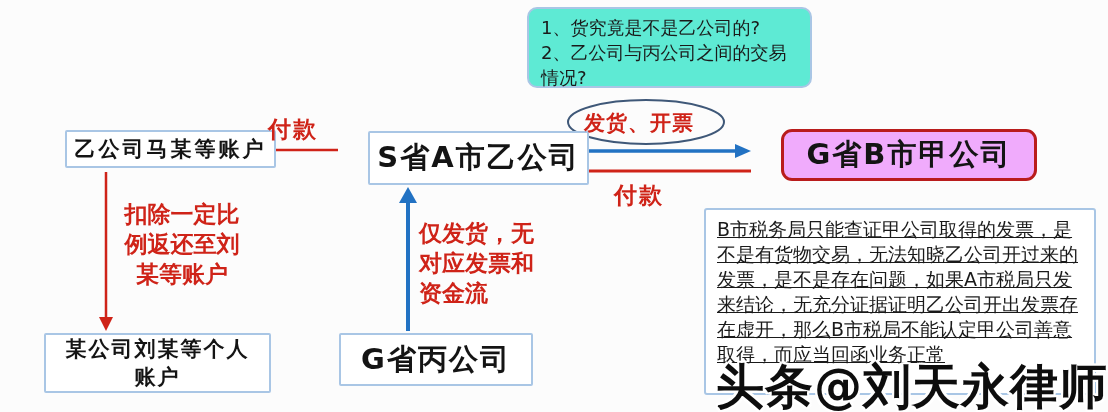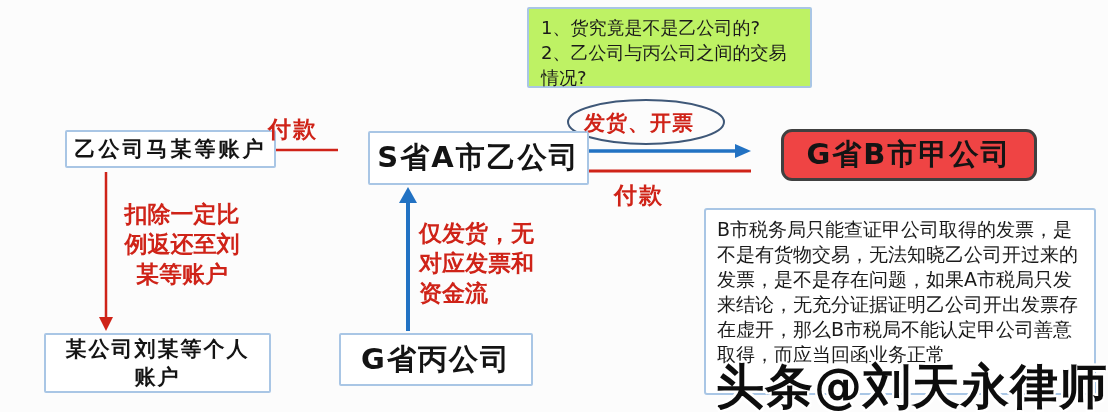--- a/index.html
+++ b/index.html
@@ -5,31 +5,31 @@
   html,body{margin:0;padding:0;}
   body{font-family:"DejaVu Sans","Liberation Sans",sans-serif;background:#fff;}
   .canvas{position:relative;width:1108px;height:412px;background:#fcfcfc;overflow:hidden;}
 
   .node{position:absolute;background:#ffffff;border:2px solid #a9c6e5;color:#141414;
         display:flex;align-items:center;justify-content:center;text-align:center;
         font-weight:bold;box-sizing:border-box;border-radius:2px;margin-left:28px;}
   .node-yi-account{left:37px;top:130px;width:211px;height:38px;font-size:21px;letter-spacing:3px;}
   .node-yi-company{left:340px;top:131px;width:221px;height:54px;font-size:29px;letter-spacing:2px;}
   .node-jia-company{left:753px;top:129px;width:256px;height:52px;font-size:29px;letter-spacing:2px;
-        background:#ef4444;border:3px solid #404040;border-radius:11px;}
+        background:#f0abfc;border:3px solid #b91c1c;border-radius:11px;}
   .node-liu-account{left:16px;top:333px;width:227px;height:60px;font-size:21px;line-height:1.35;
         letter-spacing:2px;padding:0 14px;}
   .node-bing-company{left:311px;top:333px;width:194px;height:53px;font-size:29px;letter-spacing:2px;}
 
-  .question-box{position:absolute;left:527px;top:7px;width:285px;height:81px;background:#bef264;
+  .question-box{position:absolute;left:527px;top:7px;width:285px;height:81px;background:#5eead4;
         border:2px solid #a9c6e5;box-sizing:border-box;padding:6px 10px 0 12px;color:#1a1a1a;
-        font-size:18px;line-height:25px;border-radius:2px;}
+        font-size:18px;line-height:25px;border-radius:10px;}
   .analysis-box{position:absolute;left:704px;top:208px;width:392px;height:187px;background:#fff;
         border:2px solid #a9c6e5;box-sizing:border-box;padding:7px 9px 0 11px;color:#1a1a1a;
-        font-size:19px;line-height:25px;border-radius:3px;text-align:left;}
+        font-size:19px;line-height:25px;border-radius:3px;text-align:left;text-decoration:underline;}
 
   .edge-label{position:absolute;color:#cf2318;font-weight:bold;}
   .lbl-pay-left{left:268px;top:114px;font-size:23px;letter-spacing:2px;}
   .lbl-ship{left:584px;top:109px;width:124px;text-align:left;font-size:21px;letter-spacing:1px;}
   .lbl-pay-right{left:614px;top:180px;font-size:23px;letter-spacing:2px;}
   .lbl-deduct{left:114px;top:199px;width:136px;text-align:center;font-size:23px;line-height:30px;}
   .lbl-onlyship{left:419px;top:218px;width:150px;text-align:left;font-size:23px;line-height:30px;}
 
   .svg-layer{position:absolute;left:0;top:0;width:1108px;height:412px;pointer-events:none;}
 

